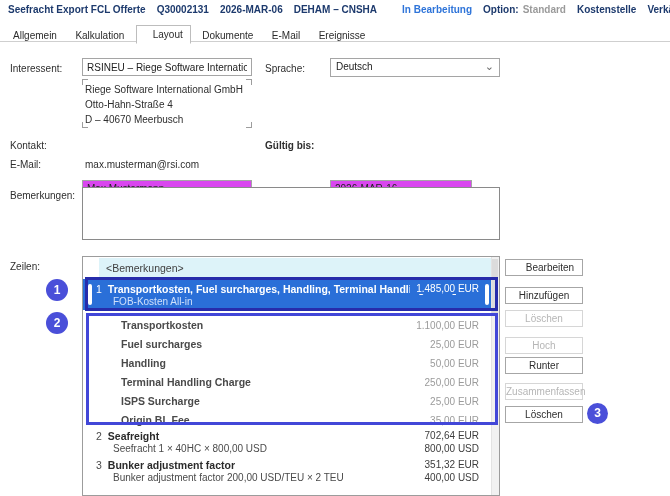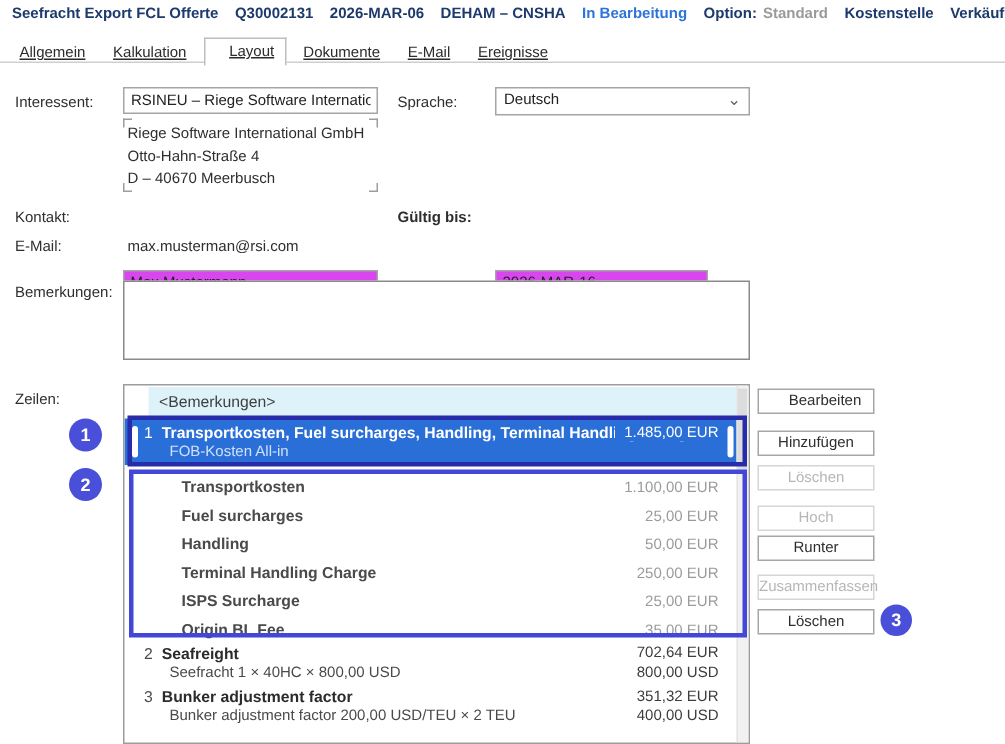--- a/index.html
+++ b/index.html
@@ -2,26 +2,26 @@
 <html><head>
 <meta charset="utf-8">
 <style>
   * { margin:0; padding:0; box-sizing:border-box; font-family:"Liberation Sans", sans-serif; }
   html,body { width:670px; height:496px; background:#ffffff; overflow:hidden; position:relative; }
 
   
   .titlebar { position:absolute; left:8px; top:4px; width:660px; display:flex; gap:11px; white-space:nowrap;
               font-size:10px; font-weight:600; color:#1d3a6d; }
   .titlebar .pair { display:flex; gap:4px; }
-  .t-blue { color:#2e74d9; }
+  .t-blue { color:#2e74d9;margin-left:14px; }
   .t-gray { color:#9a9a9a; }
 
   
   .tabstrip { position:absolute; left:0; top:24px; width:670px; height:18px; border-bottom:1px solid #cfcfcf; padding-left:6px; }
-  .tab { display:inline-block; padding:3px 7px 2px; font-size:10px; color:#2b2b2b; position:relative; top:1px; cursor:default;text-decoration:underline; }
+  .tab { display:inline-block; padding:3px 7px 2px; font-size:10px; color:#2b2b2b; position:relative; top:1px; cursor:default; }
   .tab.active { background:#fff; border:1px solid #bdbdbd; border-bottom:1px solid #fff; font-weight:400; top:0px; padding-top:3px; padding-bottom:3px; z-index:2;padding-left:16px; }
 
   
   .lbl { position:absolute; font-size:10px; color:#2e2e2e; }
   .field { position:absolute; height:18px; border:1px solid #a5a5a5; background:#fff; font-size:10px; color:#222; padding:0 4px; }
   .field.ro { background:#d946ef; height:17px;margin-top:44px; }
   .addr { position:absolute; left:85px; top:82px; width:166px; font-size:10px; color:#2e2e2e; line-height:15px; }
   .corner { position:absolute; width:6px; height:6px; }
   .c-tl { border-top:1px solid #9d9d9d; border-left:1px solid #9d9d9d; }
   .c-tr { border-top:1px solid #9d9d9d; border-right:1px solid #9d9d9d; }

